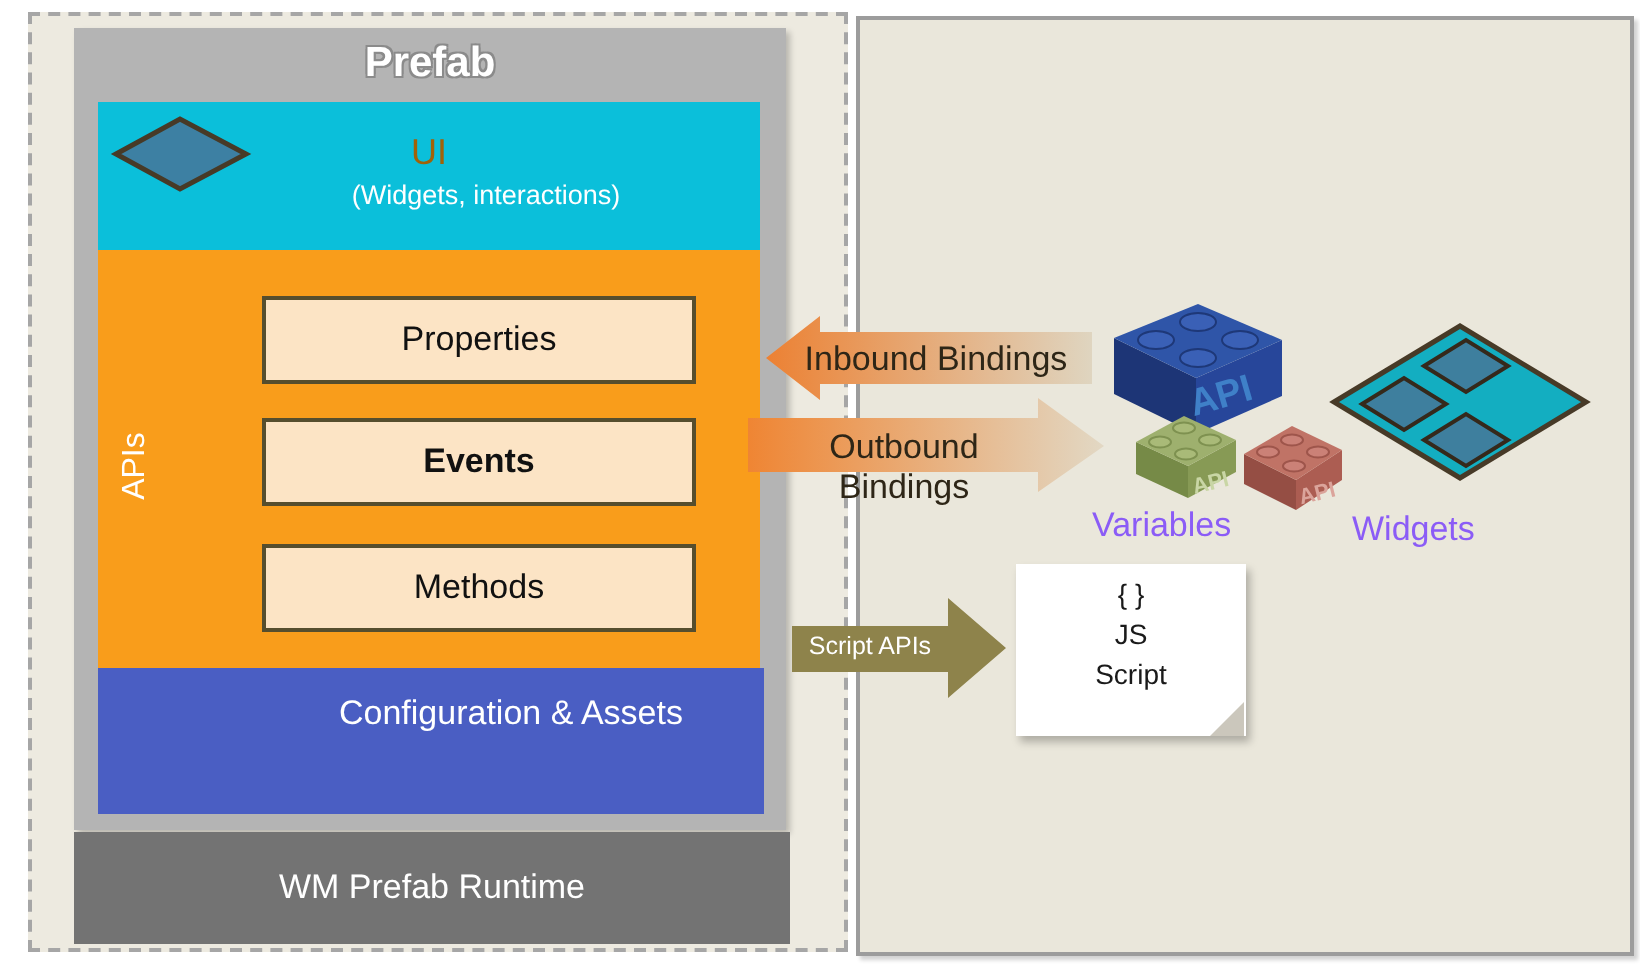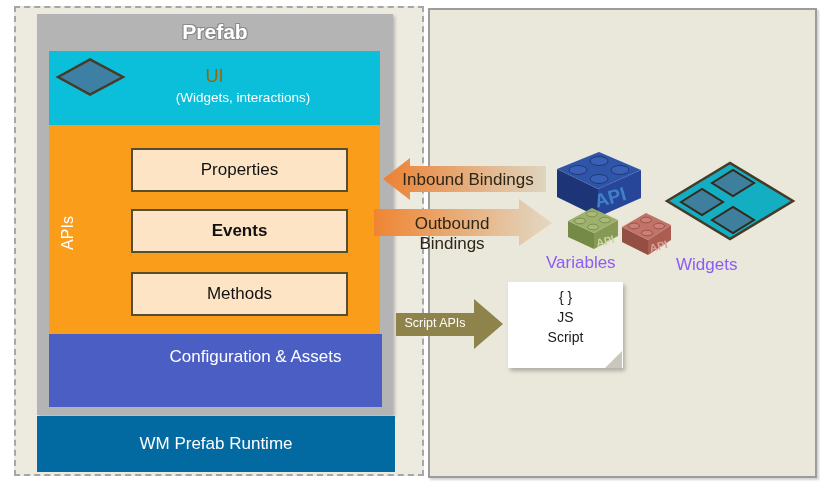--- a/index.html
+++ b/index.html
@@ -25,21 +25,21 @@
   .apis-box{left:49px;top:125px;width:331px;height:209px;background:#F99D1B;}
   .apis-label{left:28px;top:224px;width:80px;height:18px;text-align:center;color:#fff;font-size:16px;
               transform:rotate(-90deg);}
   .api-item{left:131px;width:217px;height:44px;background:#FCE4C5;border:2px solid #564E2E;
             box-sizing:border-box;display:flex;align-items:center;justify-content:center;
             font-size:17px;color:#111;}
   .api-properties{top:148px;} .api-events{top:209px;font-weight:bold;} .api-methods{top:256px;margin-top:16px;}
   .config-box{left:49px;top:334px;width:333px;height:73px;background:#4A5EC3;}
   .config-title{left:49px;top:347px;width:333px;text-align:center;font-size:17px;color:#fff;margin-left:40px;}
   .config-subtitle{left:49px;top:371px;width:333px;text-align:center;font-size:13px;color:#fff;}
-  .runtime-box{left:37px;top:416px;width:358px;height:56px;background:#0369a1;
+  .runtime-box{left:37px;top:416px;width:358px;height:56px;background:#737373;
                display:flex;align-items:center;justify-content:center;font-size:17px;color:#fff;}
 
   
   .art{left:0;top:0;width:820px;height:485px;pointer-events:none;z-index:3;}
 
   
   .arrow-label{z-index:4;text-align:center;font-size:17px;color:#2E2617;}
   .lbl-inbound{left:398px;top:170px;width:140px;}
   .lbl-outbound{left:382px;top:214px;width:140px;}
   .lbl-script{left:399px;top:316px;width:72px;color:#fff;font-size:12.5px;font-weight:400;}

